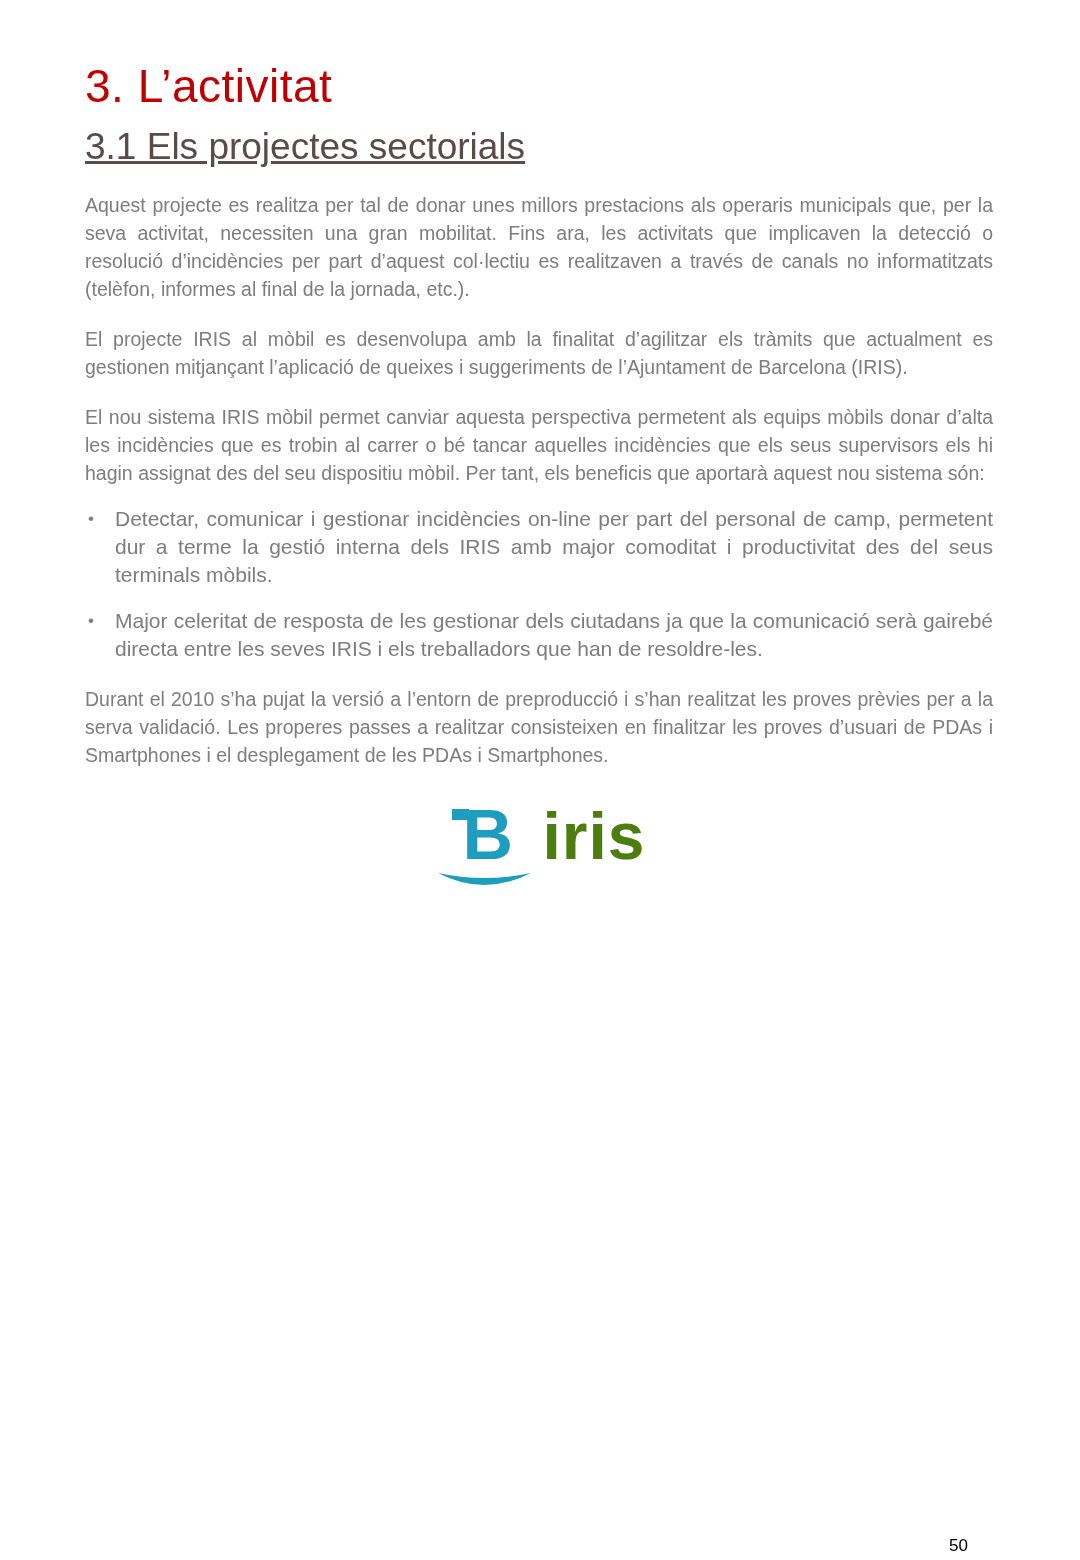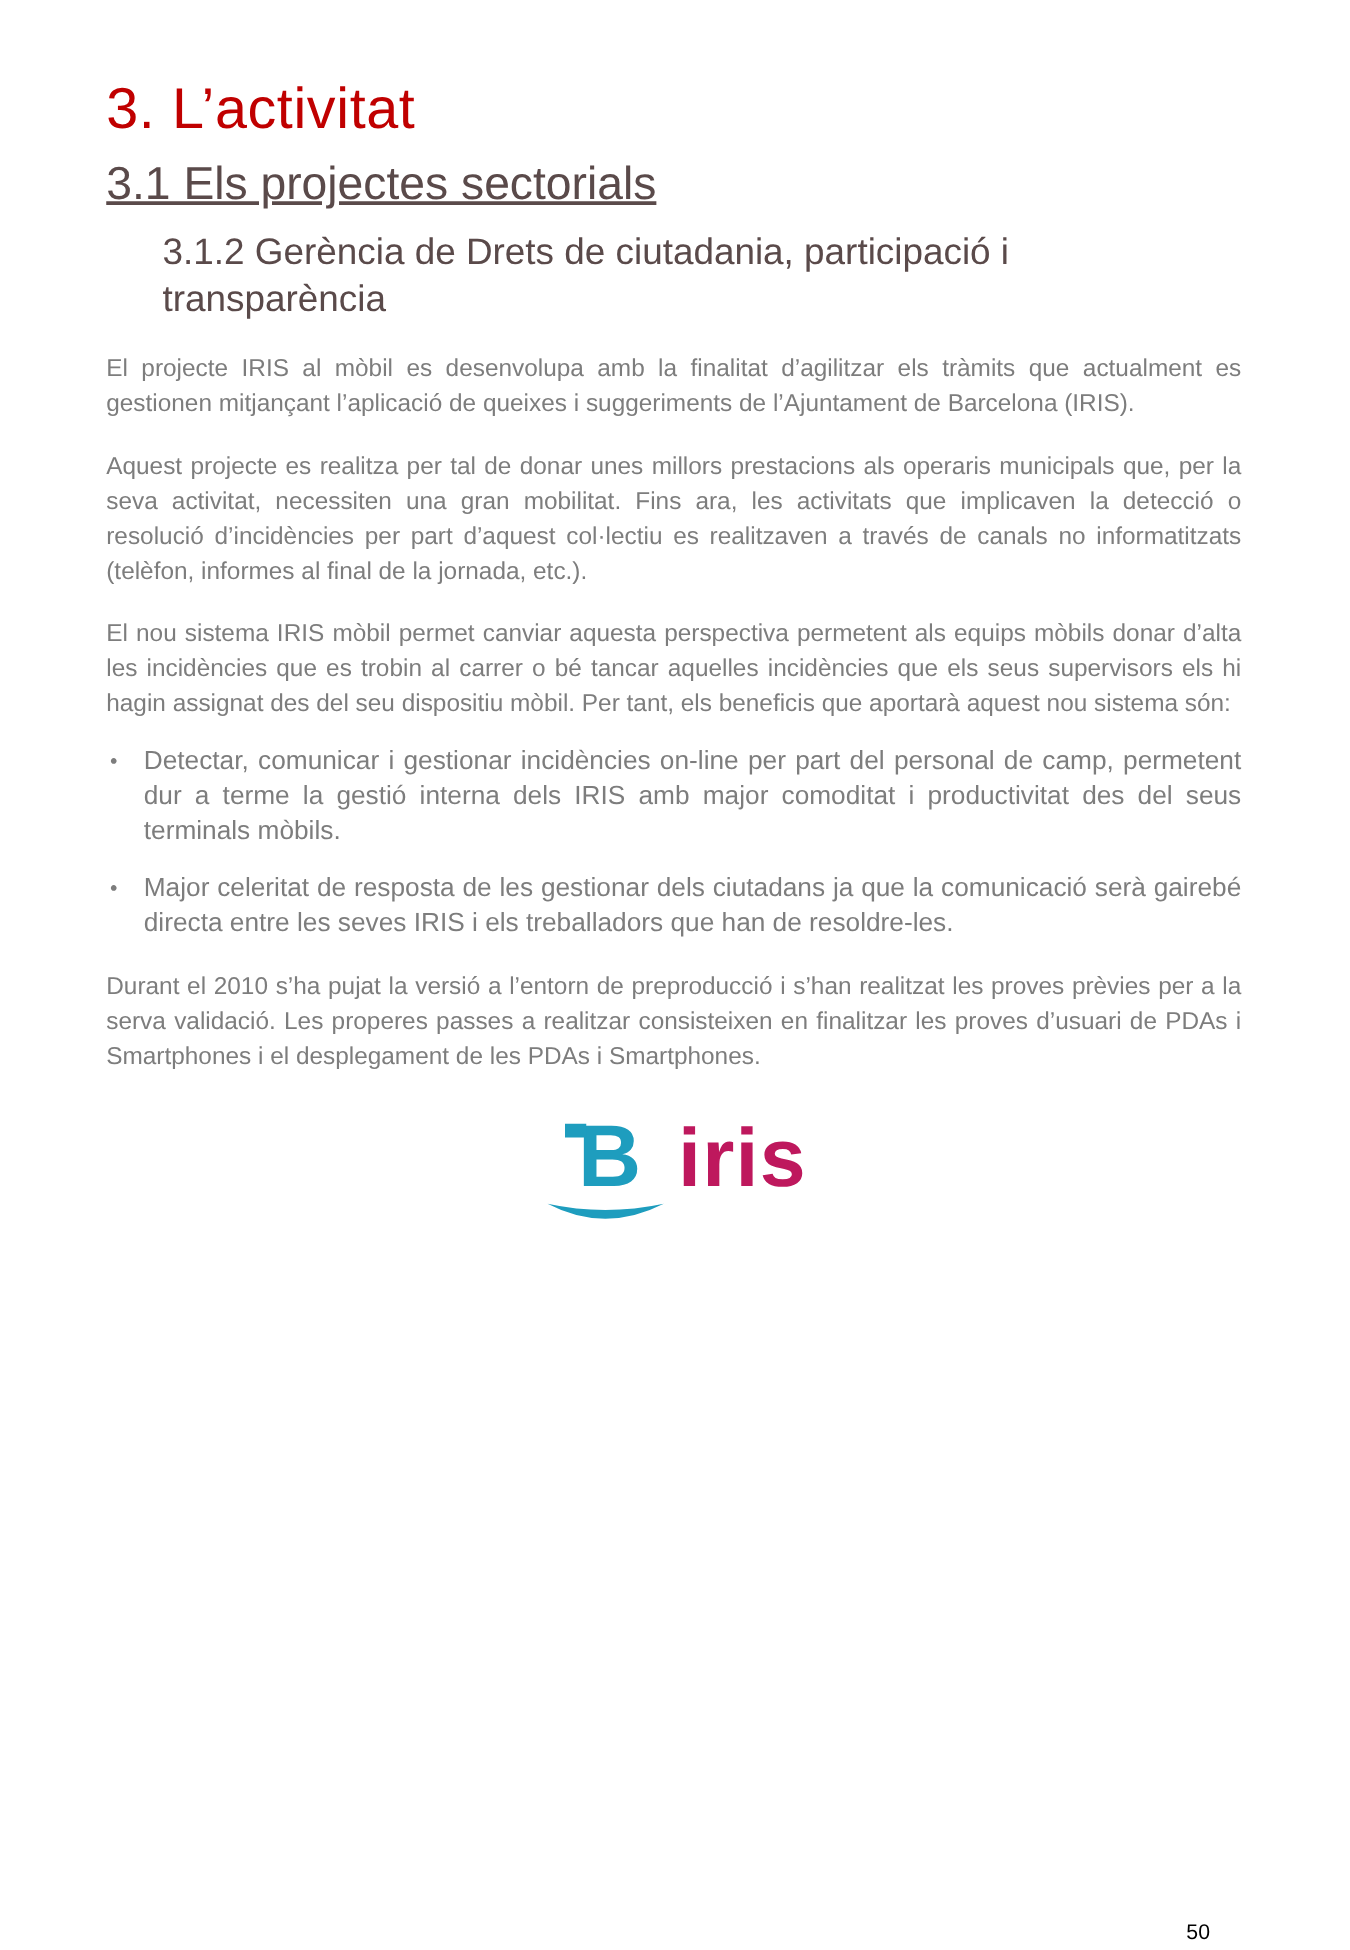--- a/index.html
+++ b/index.html
@@ -114,21 +114,21 @@
     position: absolute;
     left: 5px; top: 60px;
     width: 95px; height: 24px;
   }
   .logo-text {
     display: block;
     height: 52px;
     font-size: 66px;
     line-height: 54px;
     font-weight: bold;
-    color: #be185d;
+    color: #4d7c0f;
     letter-spacing: 1px;
   }
   
   .page-number {
     position: absolute;
     top: 1475px;
     right: 112px;
     font-size: 17px;
     line-height: 22px;
     color: #000000;
@@ -136,26 +136,25 @@
 </style>
 </head>
 <body>
 
 <div class="page">
 
   <h1 class="h-chapter">3. L’activitat</h1>
 
   <h2 class="h-section">3.1 Els projectes sectorials</h2>
 
-  <h3 class="h-subsection">3.1.2 Gerència de Drets de ciutadania, participació i transparència</h3>
 
 
+  <p class="para">Aquest projecte es realitza per tal de donar unes millors prestacions als operaris municipals que, per la seva activitat, necessiten una gran mobilitat. Fins ara, les activitats que implicaven la detecció o resolució d’incidències per part d’aquest col·lectiu es realitzaven a través de canals no informatitzats (telèfon, informes al final de la jornada, etc.).</p>
+
   <p class="para">El projecte IRIS al mòbil es desenvolupa amb la finalitat d’agilitzar els tràmits que actualment es gestionen mitjançant l’aplicació de queixes i suggeriments de l’Ajuntament de Barcelona (IRIS).</p>
-
-  <p class="para">Aquest projecte es realitza per tal de donar unes millors prestacions als operaris municipals que, per la seva activitat, necessiten una gran mobilitat. Fins ara, les activitats que implicaven la detecció o resolució d’incidències per part d’aquest col·lectiu es realitzaven a través de canals no informatitzats (telèfon, informes al final de la jornada, etc.).</p>
 
   <p class="para">El nou sistema IRIS mòbil permet canviar aquesta perspectiva permetent als equips mòbils donar d’alta les incidències que es trobin al carrer o bé tancar aquelles incidències que els seus supervisors els hi hagin assignat des del seu dispositiu mòbil. Per tant, els beneficis que aportarà aquest nou sistema són:</p>
 
   <ul class="bullet-list">
     <li class="bullet-item">
       <span class="bullet-marker">•</span>
       <span class="bullet-text">Detectar, comunicar i gestionar incidències on-line per part del personal de camp, permetent dur a terme la gestió interna dels IRIS amb major comoditat i productivitat des del seus terminals mòbils.</span>
     </li>
     <li class="bullet-item">
       <span class="bullet-marker">•</span>

